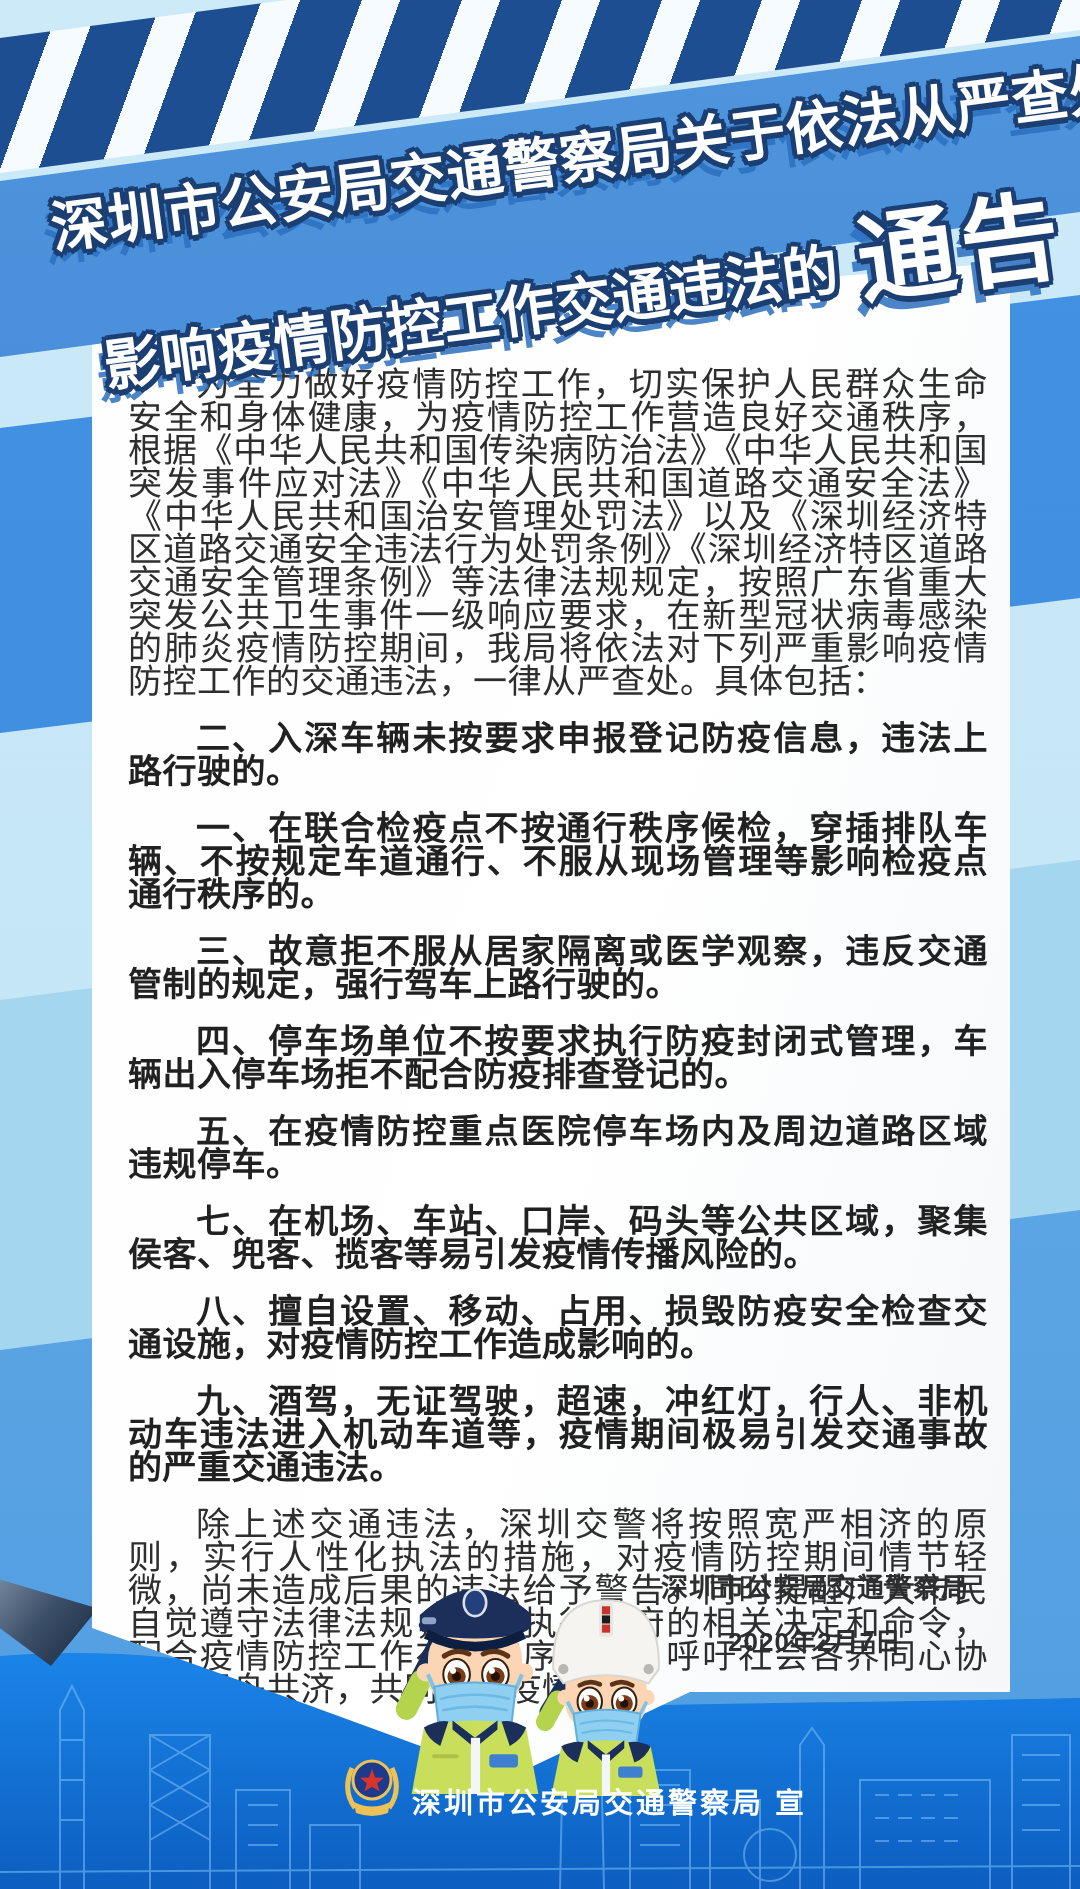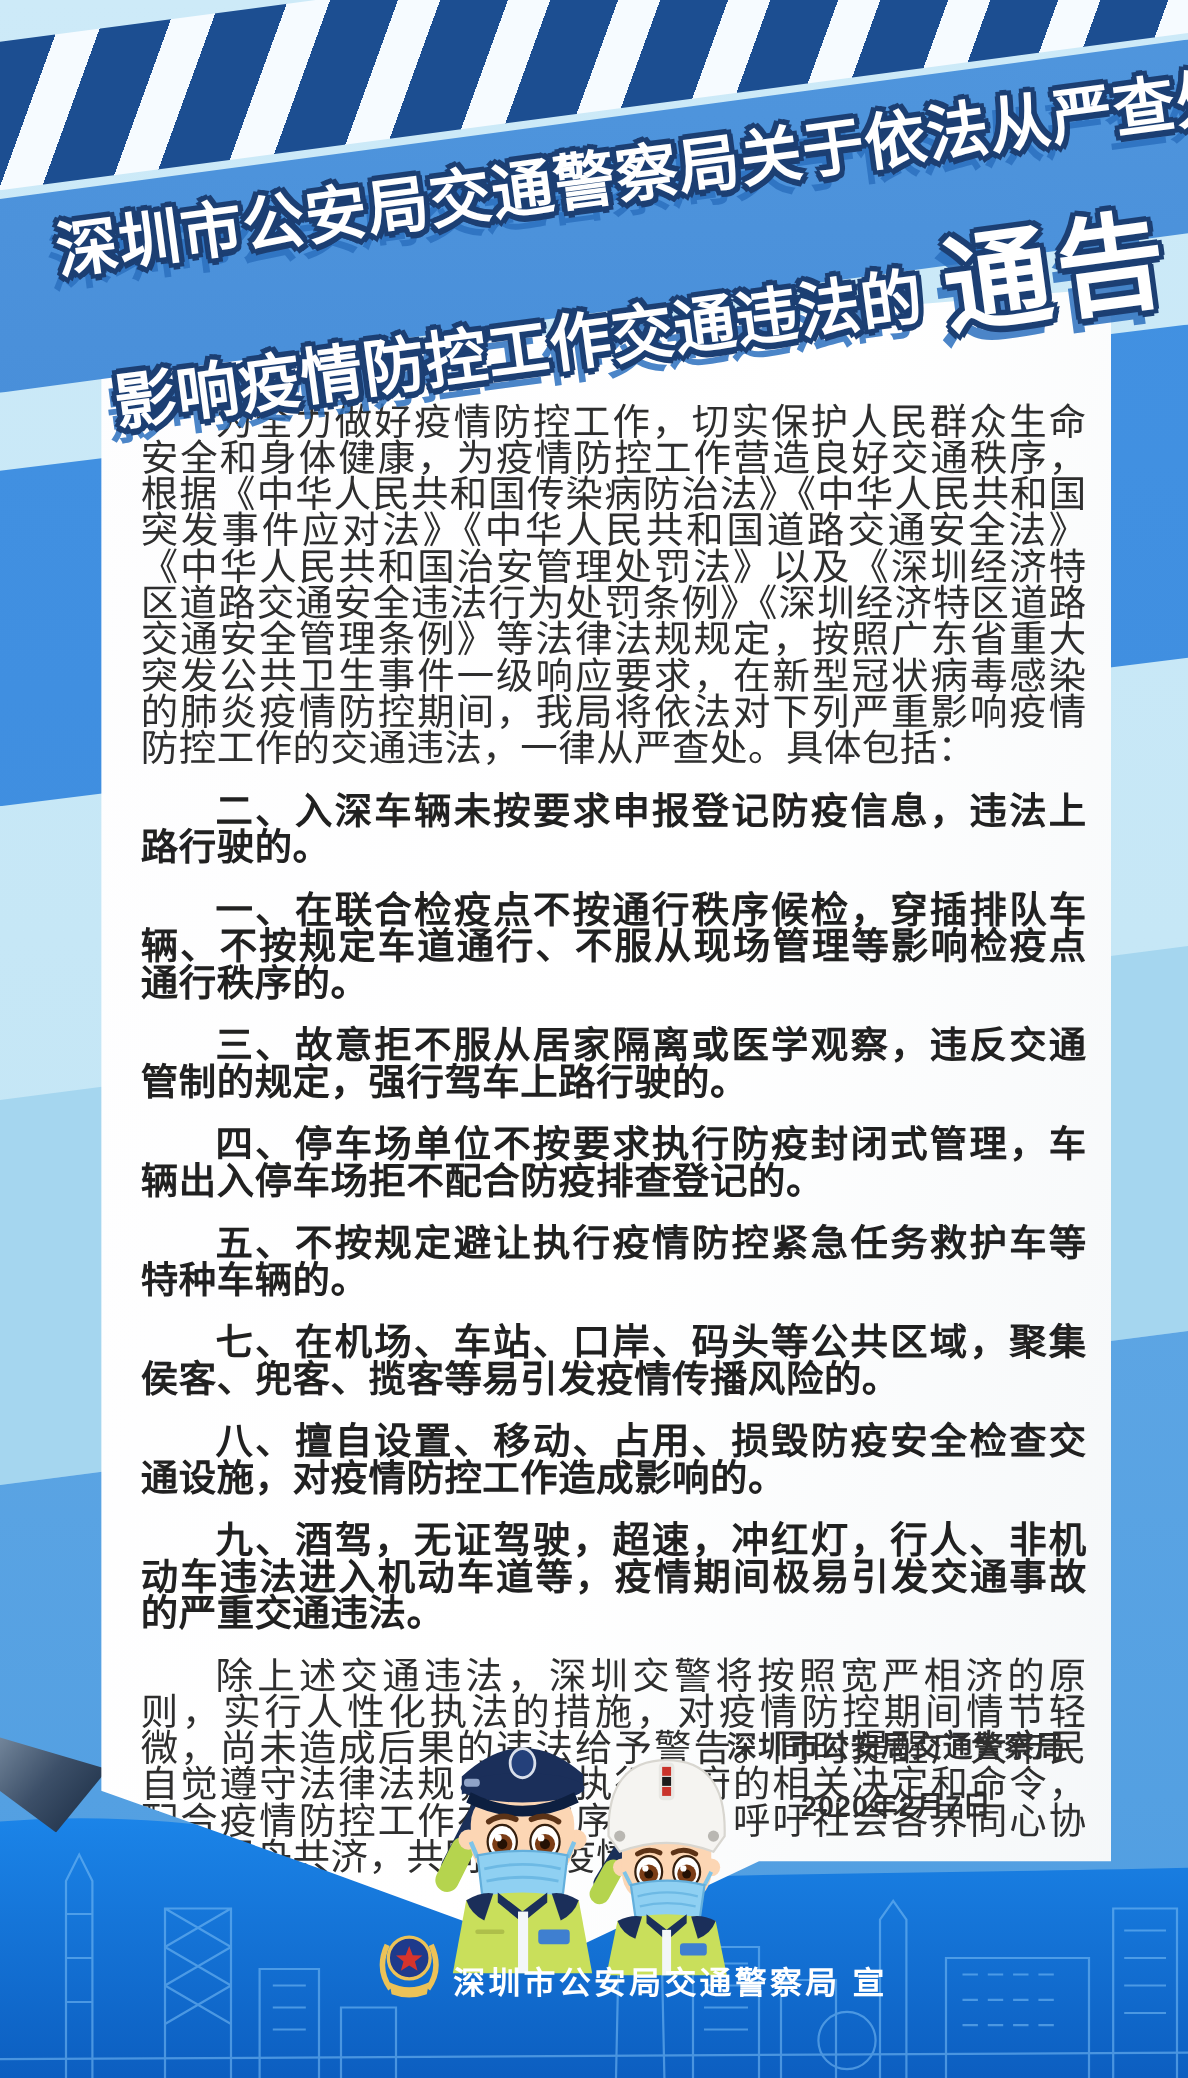--- a/index.html
+++ b/index.html
@@ -100,21 +100,21 @@
 
   <div class="abs curl"></div>
 
   <div class="abs paper">
     <div class="body-text">
       <p>为全力做好疫情防控工作，切实保护人民群众生命安全和身体健康，为疫情防控工作营造良好交通秩序，根据《中华人民共和国传染病防治法》《中华人民共和国突发事件应对法》《中华人民共和国道路交通安全法》《中华人民共和国治安管理处罚法》以及《深圳经济特区道路交通安全违法行为处罚条例》《深圳经济特区道路交通安全管理条例》等法律法规规定，按照广东省重大突发公共卫生事件一级响应要求，在新型冠状病毒感染的肺炎疫情防控期间，我局将依法对下列严重影响疫情防控工作的交通违法，一律从严查处。具体包括：</p>
       <p class="item">二、入深车辆未按要求申报登记防疫信息，违法上路行驶的。</p>
       <p class="item">一、在联合检疫点不按通行秩序候检，穿插排队车辆、不按规定车道通行、不服从现场管理等影响检疫点通行秩序的。</p>
       <p class="item">三、故意拒不服从居家隔离或医学观察，违反交通管制的规定，强行驾车上路行驶的。</p>
       <p class="item">四、停车场单位不按要求执行防疫封闭式管理，车辆出入停车场拒不配合防疫排查登记的。</p>
-      <p class="item">五、不按规定避让执行疫情防控紧急任务救护车等特种车辆的。</p>
+      <p class="item">五、在疫情防控重点医院停车场内及周边道路区域违规停车。</p>
       <p class="item">七、在机场、车站、口岸、码头等公共区域，聚集侯客、兜客、揽客等易引发疫情传播风险的。</p>
       <p class="item">八、擅自设置、移动、占用、损毁防疫安全检查交通设施，对疫情防控工作造成影响的。</p>
       <p class="item">九、酒驾，无证驾驶，超速，冲红灯，行人、非机动车违法进入机动车道等，疫情期间极易引发交通事故的严重交通违法。</p>
       <p>除上述交通违法，深圳交警将按照宽严相济的原则，实行人性化执法的措施，对疫情防控期间情节轻微，尚未造成后果的违法给予警告。同时提醒广大市民自觉遵守法律法规，认真执行政府的相关决定和命令，配合疫情防控工作有力有序开展。呼吁社会各界同心协力，同舟共济，共同维护疫情防控</p>
     </div>
     <div class="signature">
       <div class="sig-org">深圳市公安局交通警察局</div>
       <div class="sig-date">2020年2月7日</div>
     </div>
   </div>

